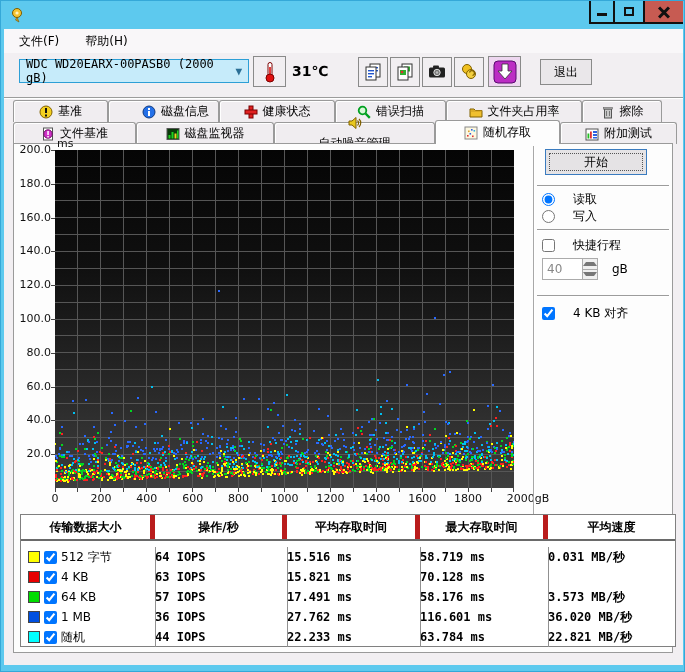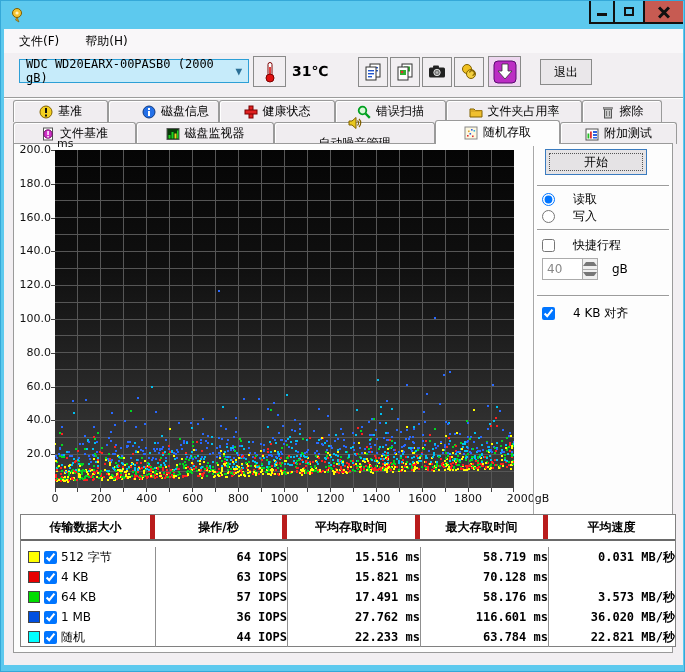--- a/index.html
+++ b/index.html
@@ -71,21 +71,21 @@
   .stats-grid { display:grid; grid-template-columns:134px 132px 133px 128px 127px; }
   .stats-header { border-bottom:2px solid #6a6a6a; }
   .stats-header .hcell { height:24px; display:flex; align-items:center; justify-content:center; font-weight:bold; font-size:12px; border-right:5px solid #b91c1c; }
   .stats-header .hcell:last-child { border-right:none; }
   .stats-body { position:relative; }
   .col-sep { position:absolute; top:0; bottom:0; width:1px; background:#909090; }
   .stat-row { display:grid; grid-template-columns:134px 132px 133px 128px 127px; height:20px; align-items:center; }
   .legend-cell { display:flex; align-items:center; gap:4px; padding-left:7px; }
   .legend-swatch { width:12px; height:12px; border:1px solid #444; }
   .legend-cell input { width:13px; height:13px; margin:0; }
-  .num-cell { text-align:right; font-family:"DejaVu Sans Mono","Liberation Mono",monospace; font-weight:bold; font-size:12px; }
+  .num-cell { text-align:left; font-family:"DejaVu Sans Mono","Liberation Mono",monospace; font-weight:bold; font-size:12px; }
 </style>
 </head>
 <body>
 
 <div class="window">
 
   <div class="titlebar">
     <svg class="app-icon" viewBox="0 0 16 16">
       <circle cx="8" cy="6" r="4.5" fill="#f4c430" stroke="#7a5a00"></circle>
       <path d="M8 10 L10 15 L6.5 13 Z" fill="#c89820" stroke="#7a5a00" stroke-width="0.6"></path>

